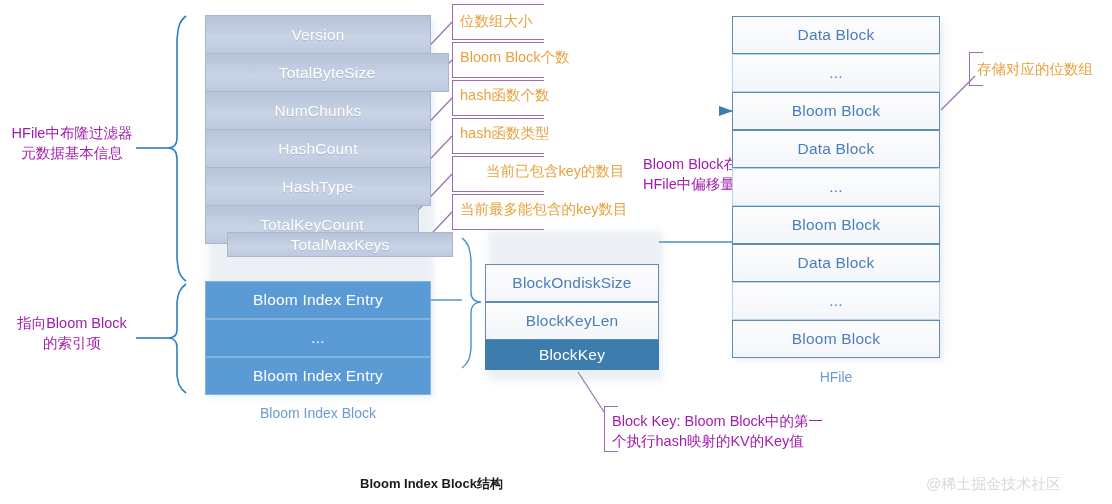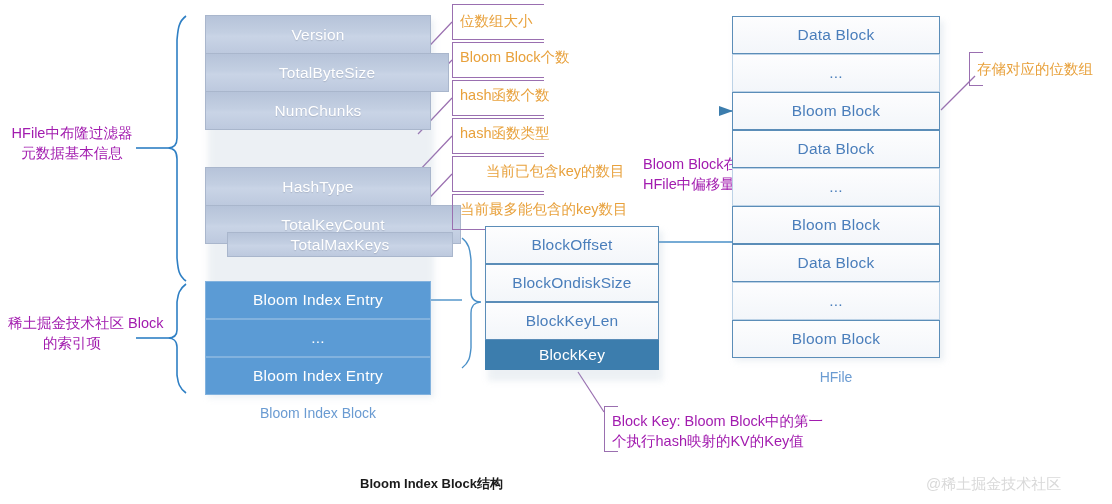--- a/index.html
+++ b/index.html
@@ -121,33 +121,34 @@
     <line x1="941" y1="110" x2="975" y2="76" stroke="#9a6fb0" stroke-width="1.2"></line>
 
     <line x1="578" y1="372" x2="604" y2="412" stroke="#9a6fb0" stroke-width="1.2"></line>
   </svg>
 
   <div class="grpshadow" style="left:208px;top:20px;width:226px;height:378px;"></div>
 
   <div class="cell meta" style="left:205px;top:15px;width:226px;height:39px;">Version</div>
   <div class="cell meta" style="left:205px;top:53px;width:244px;height:39px;">TotalByteSize</div>
   <div class="cell meta" style="left:205px;top:91px;width:226px;height:39px;">NumChunks</div>
+  <div class="cell meta" style="left:205px;top:129px;width:226px;height:39px;">HashCount</div>
   <div class="cell meta" style="left:205px;top:167px;width:226px;height:39px;">HashType</div>
-  <div class="cell meta" style="left:205px;top:205px;width:256px;height:39px;">TotalKeyCount</div>
+  <div class="cell meta" style="left:205px;top:205px;width:214px;height:39px;">TotalKeyCount</div>
   <div class="cell meta" style="left:205px;top:232px;width:226px;height:25px;margin-left:22px;">TotalMaxKeys</div>
 
   <div class="cell entry" style="left:205px;top:281px;width:226px;height:38px;">Bloom Index Entry</div>
   <div class="cell entry" style="left:205px;top:319px;width:226px;height:38px;">...</div>
   <div class="cell entry" style="left:205px;top:357px;width:226px;height:38px;">Bloom Index Entry</div>
 
   <div class="lbl blue2 center" style="left:205px;top:404px;width:226px;">Bloom Index Block</div>
 
   <div class="lbl blue center" style="left:8px;top:124px;width:128px;">HFile中布隆过滤器
 元数据基本信息</div>
-  <div class="lbl blue center" style="left:8px;top:314px;width:128px;">稀土掘金技术社区 Block
+  <div class="lbl blue center" style="left:8px;top:314px;width:128px;">指向Bloom Block
 的索引项</div>
 
   <div class="callout" style="left:452px;top:4px;width:92px;height:36px;"></div>
   <div class="lbl orange" style="left:460px;top:12px;">位数组大小</div>
 
   <div class="callout" style="left:452px;top:42px;width:92px;height:36px;"></div>
   <div class="lbl orange" style="left:460px;top:48px;">Bloom Block个数</div>
 
   <div class="callout" style="left:452px;top:80px;width:92px;height:36px;"></div>
   <div class="lbl orange" style="left:460px;top:86px;">hash函数个数</div>
@@ -156,21 +157,20 @@
   <div class="lbl orange" style="left:460px;top:124px;">hash函数类型</div>
 
   <div class="callout" style="left:452px;top:156px;width:92px;height:36px;"></div>
   <div class="lbl orange" style="left:486px;top:162px;text-align:center;">当前已包含key的数目</div>
 
   <div class="callout" style="left:452px;top:194px;width:92px;height:36px;"></div>
   <div class="lbl orange" style="left:460px;top:200px;">当前最多能包含的key数目</div>
 
   <div class="grpshadow" style="left:488px;top:231px;width:175px;height:150px;"></div>
 
-  <div class="cell white" style="left:485px;top:226px;width:174px;height:38px;">BlockOffset</div>
   <div class="cell white" style="left:485px;top:264px;width:174px;height:38px;">BlockOndiskSize</div>
   <div class="cell white" style="left:485px;top:302px;width:174px;height:38px;">BlockKeyLen</div>
   <div class="cell darkblue" style="left:485px;top:340px;width:174px;height:30px;">BlockKey</div>
 
   <div class="lbl blue" style="left:643px;top:155px;">Bloom Block在
 HFile中偏移量</div>
 
   <div class="callout" style="left:604px;top:406px;width:14px;height:46px;"></div>
   <div class="lbl blue" style="left:612px;top:412px;">Block Key: Bloom Block中的第一
 个执行hash映射的KV的Key值</div>

